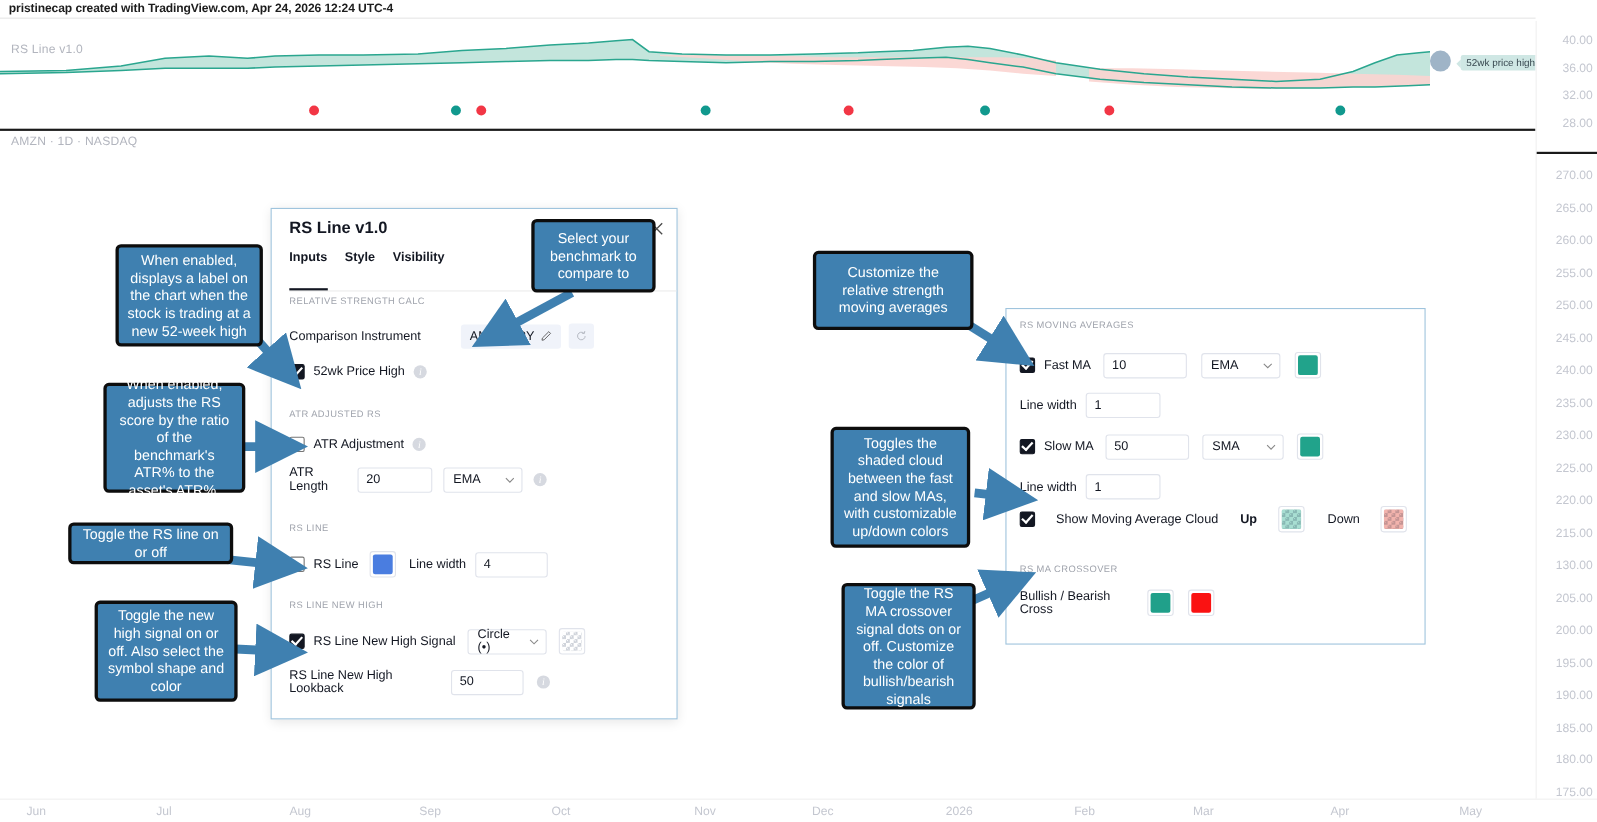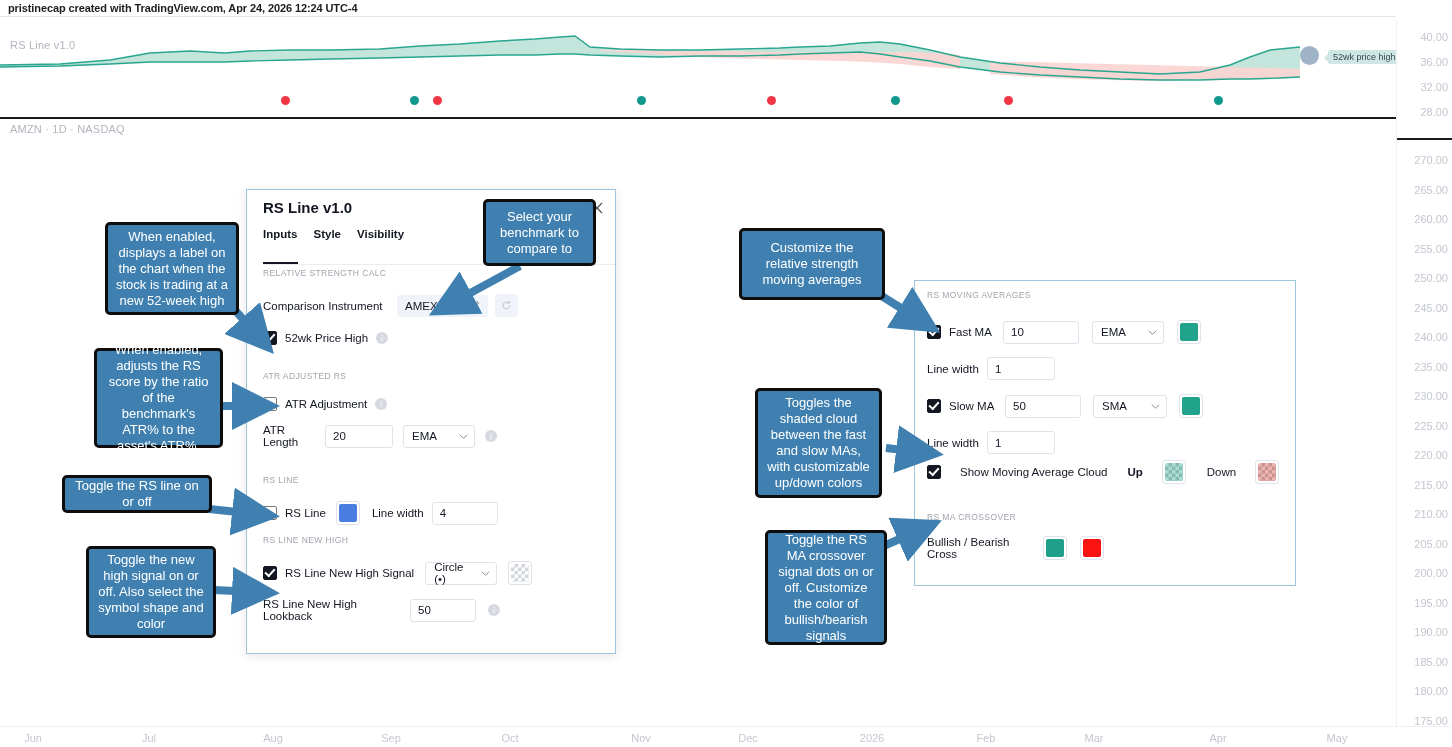--- a/index.html
+++ b/index.html
@@ -283,21 +283,21 @@
       <div class="tick" style="top: 200px;">260.00</div>
       <div class="tick" style="top: 229.5px;">255.00</div>
       <div class="tick" style="top: 259px;">250.00</div>
       <div class="tick" style="top: 288.5px;">245.00</div>
       <div class="tick" style="top: 318px;">240.00</div>
       <div class="tick" style="top: 347.5px;">235.00</div>
       <div class="tick" style="top: 377px;">230.00</div>
       <div class="tick" style="top: 406.5px;">225.00</div>
       <div class="tick" style="top: 436px;">220.00</div>
       <div class="tick" style="top: 465.5px;">215.00</div>
-      <div class="tick" style="top: 495px;">210.00</div>
+      <div class="tick" style="top: 495px;">130.00</div>
       <div class="tick" style="top: 524.5px;">205.00</div>
       <div class="tick" style="top: 554px;">200.00</div>
       <div class="tick" style="top: 583.5px;">195.00</div>
       <div class="tick" style="top: 613px;">190.00</div>
       <div class="tick" style="top: 642.5px;">185.00</div>
       <div class="tick" style="top: 672px;">180.00</div>
       <div class="tick" style="top: 701.5px;">175.00</div>
     </div>
 </div>
 
@@ -330,21 +330,21 @@
     <div class="dlg-tab active">Inputs</div>
     <div class="dlg-tab">Style</div>
     <div class="dlg-tab">Visibility</div>
   </div>
 
   <div class="dlg-body">
 
     <div class="grp-head" style="margin-top:12px;">RELATIVE STRENGTH CALC</div>
 
     <div class="row" style="margin-top:16px;">
-      <div class="lbl" style="width:134px;">Comparison Instrument</div>
+      <div class="lbl" style="width:156px;">Comparison Instrument</div>
       <div class="symfield">
         <span>AMEX:SPY</span>
         <svg width="11" height="11" viewBox="0 0 16 16">
           <path d="M11.5,2.2 L13.8,4.5 L5.3,13 L2.5,13.5 L3,10.7 Z" fill="none" stroke="#4a4a4a" stroke-width="1.1"></path>
         </svg>
       </div>
       <div class="resetbtn" style="margin-left:7px;">
         <svg width="11" height="11" viewBox="0 0 16 16">
           <path d="M13,8 A5,5 0 1,1 11.2,4.1" fill="none" stroke="#b0b4bd" stroke-width="1.2"></path>
           <path d="M12.6,1.4 L12,4.6 L8.8,4.2" fill="none" stroke="#b0b4bd" stroke-width="1.2"></path>
@@ -383,21 +383,21 @@
     <div class="row" style="margin-top:16px;">
       <span class="cb"></span>
       <span class="lbl" style="margin-left:8px;">RS Line</span>
       <span class="sw big" style="margin-left:10px;">
           <i id="sw-rsline" style="background: rgb(74, 125, 224);"></i>
         </span>
       <span class="lbl" style="margin-left:12px;">Line width</span>
       <span class="inp" style="width:66px; margin-left:8px;">4</span>
     </div>
 
-    <div class="grp-head" style="margin-top:10px;">RS LINE NEW HIGH</div>
+    <div class="grp-head" style="margin-top:20px;">RS LINE NEW HIGH</div>
 
     <div class="row" style="margin-top:16px;">
       <span class="cb on"></span>
       <span class="lbl" style="margin-left:8px;">RS Line New High Signal</span>
       <span class="sel" style="width:72px; margin-left:11px;">
         <span>Circle (•)</span>
         <svg class="chev" viewBox="0 0 10 10">
             <path d="M1,3 L5,7 L9,3" fill="none" stroke="#4a4a4a" stroke-width="1.1"></path>
           </svg>
       </span>

